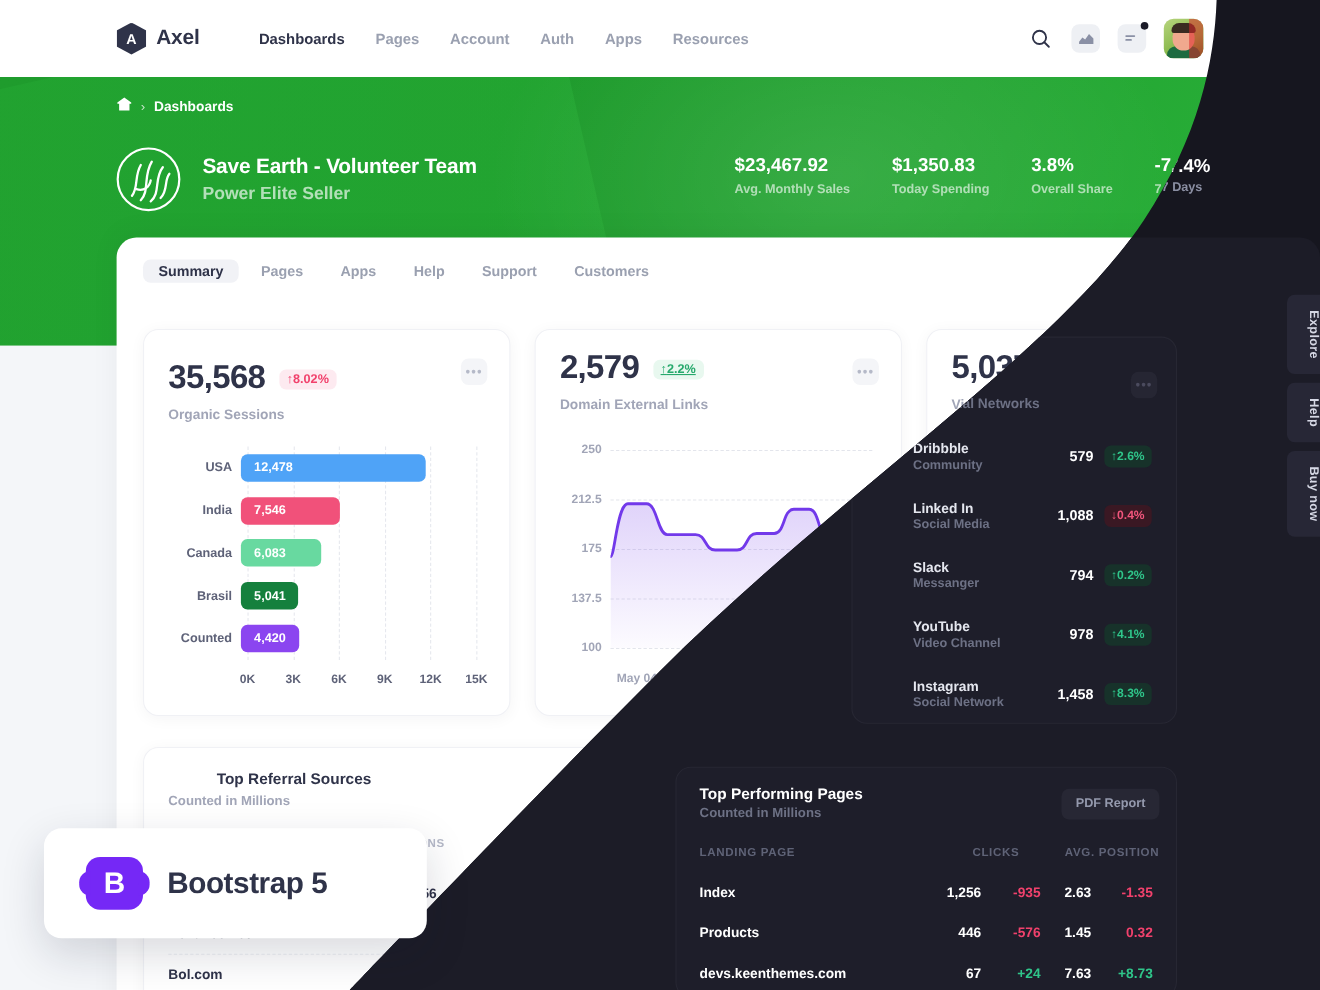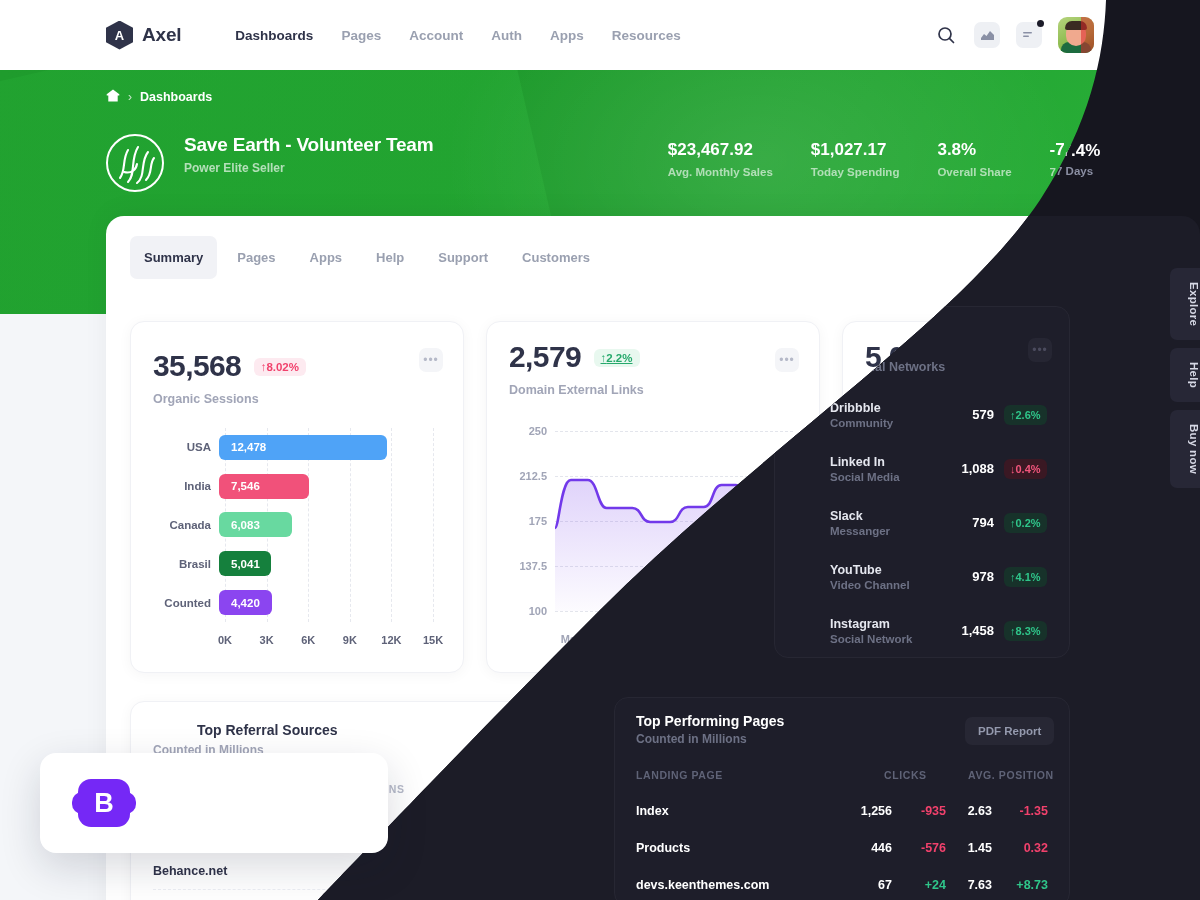--- a/index.html
+++ b/index.html
@@ -53,38 +53,38 @@
     background: linear-gradient(100deg,#22a531 0%, #27ad36 100%);
     transform: rotate(-13deg); opacity: .55;
   }
   .banner-glow {
     position: absolute; right: 120px; top: -120px; width: 640px; height: 420px;
     background: radial-gradient(ellipse at center, rgba(255,255,255,0.10), rgba(255,255,255,0) 70%);
   }
   .breadcrumb { position: absolute; left: 106px; top: 18px; display: flex; align-items: center; gap: 8px; }
   .bc-sep { color: rgba(255,255,255,.75); font-size: 12px; }
   .bc-item { color: #ffffff; font-size: 12.5px; font-weight: bold; cursor: pointer; }
-  .team-row { position: absolute; left: 106px; top: 64px; display: flex; gap: 20px; }
+  .team-row { position: absolute; left: 106px; top: 64px; display: flex; align-items: center; gap: 20px; }
   .team-logo { width: 58px; height: 58px; border-radius: 50%; border: 2.5px solid #fff; position: relative; overflow: hidden; }
   .team-logo svg { position: absolute; left: -2.5px; top: -2.5px; }
   .team-title { font-size: 19px; font-weight: bold; color: #fff; letter-spacing: -0.2px; }
-  .team-sub { font-size: 12px; font-weight: bold; color: rgba(255,255,255,.66); margin-top: 5px; }
+  .team-sub { font-size: 16px; font-weight: bold; color: rgba(255,255,255,.66); margin-top: 5px; }
   .stats { position: absolute; right: 106px; top: 70px; display: flex; align-items: flex-start; gap: 38px; }
   .stat { text-align: left; }
   .stat-val { font-size: 17px; font-weight: bold; color: #fff; }
   .stat-lbl { font-size: 11.5px; font-weight: bold; color: rgba(255,255,255,.62); margin-top: 6px; }
 
   
   .sheet {
     position: absolute; left: 106px; top: 216px; width: 1094px; min-height: 700px;
     background: #ffffff; border-radius: 18px 18px 0 0;
     box-shadow: 0 -4px 26px rgba(0,0,0,0.05);
   }
   .tabbar { display: flex; align-items: center; gap: 6px; padding: 20px 24px 0 24px; }
-  .tab { font-size: 13px; font-weight: bold; color: #9aa0b0; padding: 14px 14px; border-radius: 7px; cursor: pointer; }
+  .tab { font-size: 13px; font-weight: bold; color: #9aa0b0; padding: 3px 14px; border-radius: 7px; cursor: pointer; }
   .tab.active { background: #f1f2f6; color: #2f3349; }
 
   .cards-row { display: flex; gap: 22px; padding: 42px 24px 0 24px; }
   .card {
     flex: 1; background: #fff; border: 1px solid #f0f1f5; border-radius: 14px;
     box-shadow: 0 2px 14px rgba(23,29,49,0.045);
     padding: 20px 22px 18px 22px; position: relative; height: 352px;
   }
   .card-head { display: flex; align-items: flex-start; }
   .big-num { font-size: 30px; font-weight: bold; color: #2f3349; letter-spacing: -0.6px; line-height: 1; }
@@ -262,21 +262,21 @@
         <div class="team-sub">Power Elite Seller</div>
       </div>
     </div>
 
     <div class="stats">
       <div class="stat">
         <div class="stat-val">$23,467.92</div>
         <div class="stat-lbl">Avg. Monthly Sales</div>
       </div>
       <div class="stat">
-        <div class="stat-val">$1,027.17</div>
+        <div class="stat-val">$1,350.83</div>
         <div class="stat-lbl">Today Spending</div>
       </div>
       <div class="stat">
         <div class="stat-val">3.8%</div>
         <div class="stat-lbl">Overall Share</div>
       </div>
       <div class="stat">
         <div class="stat-val">-7.4%</div>
         <div class="stat-lbl">7 Days</div>
       </div>
@@ -647,15 +647,16 @@
   <div class="sidetabs">
     <div class="sidetab">Explore</div>
     <div class="sidetab">Help</div>
     <div class="sidetab">Buy now</div>
   </div>
 
   <div class="bscard">
     <div class="bs-logo">
         <span>B</span>
       </div>
+    <div class="bs-text">Bootstrap 5</div>
   </div>
 
 </div>
 
 </body></html>

